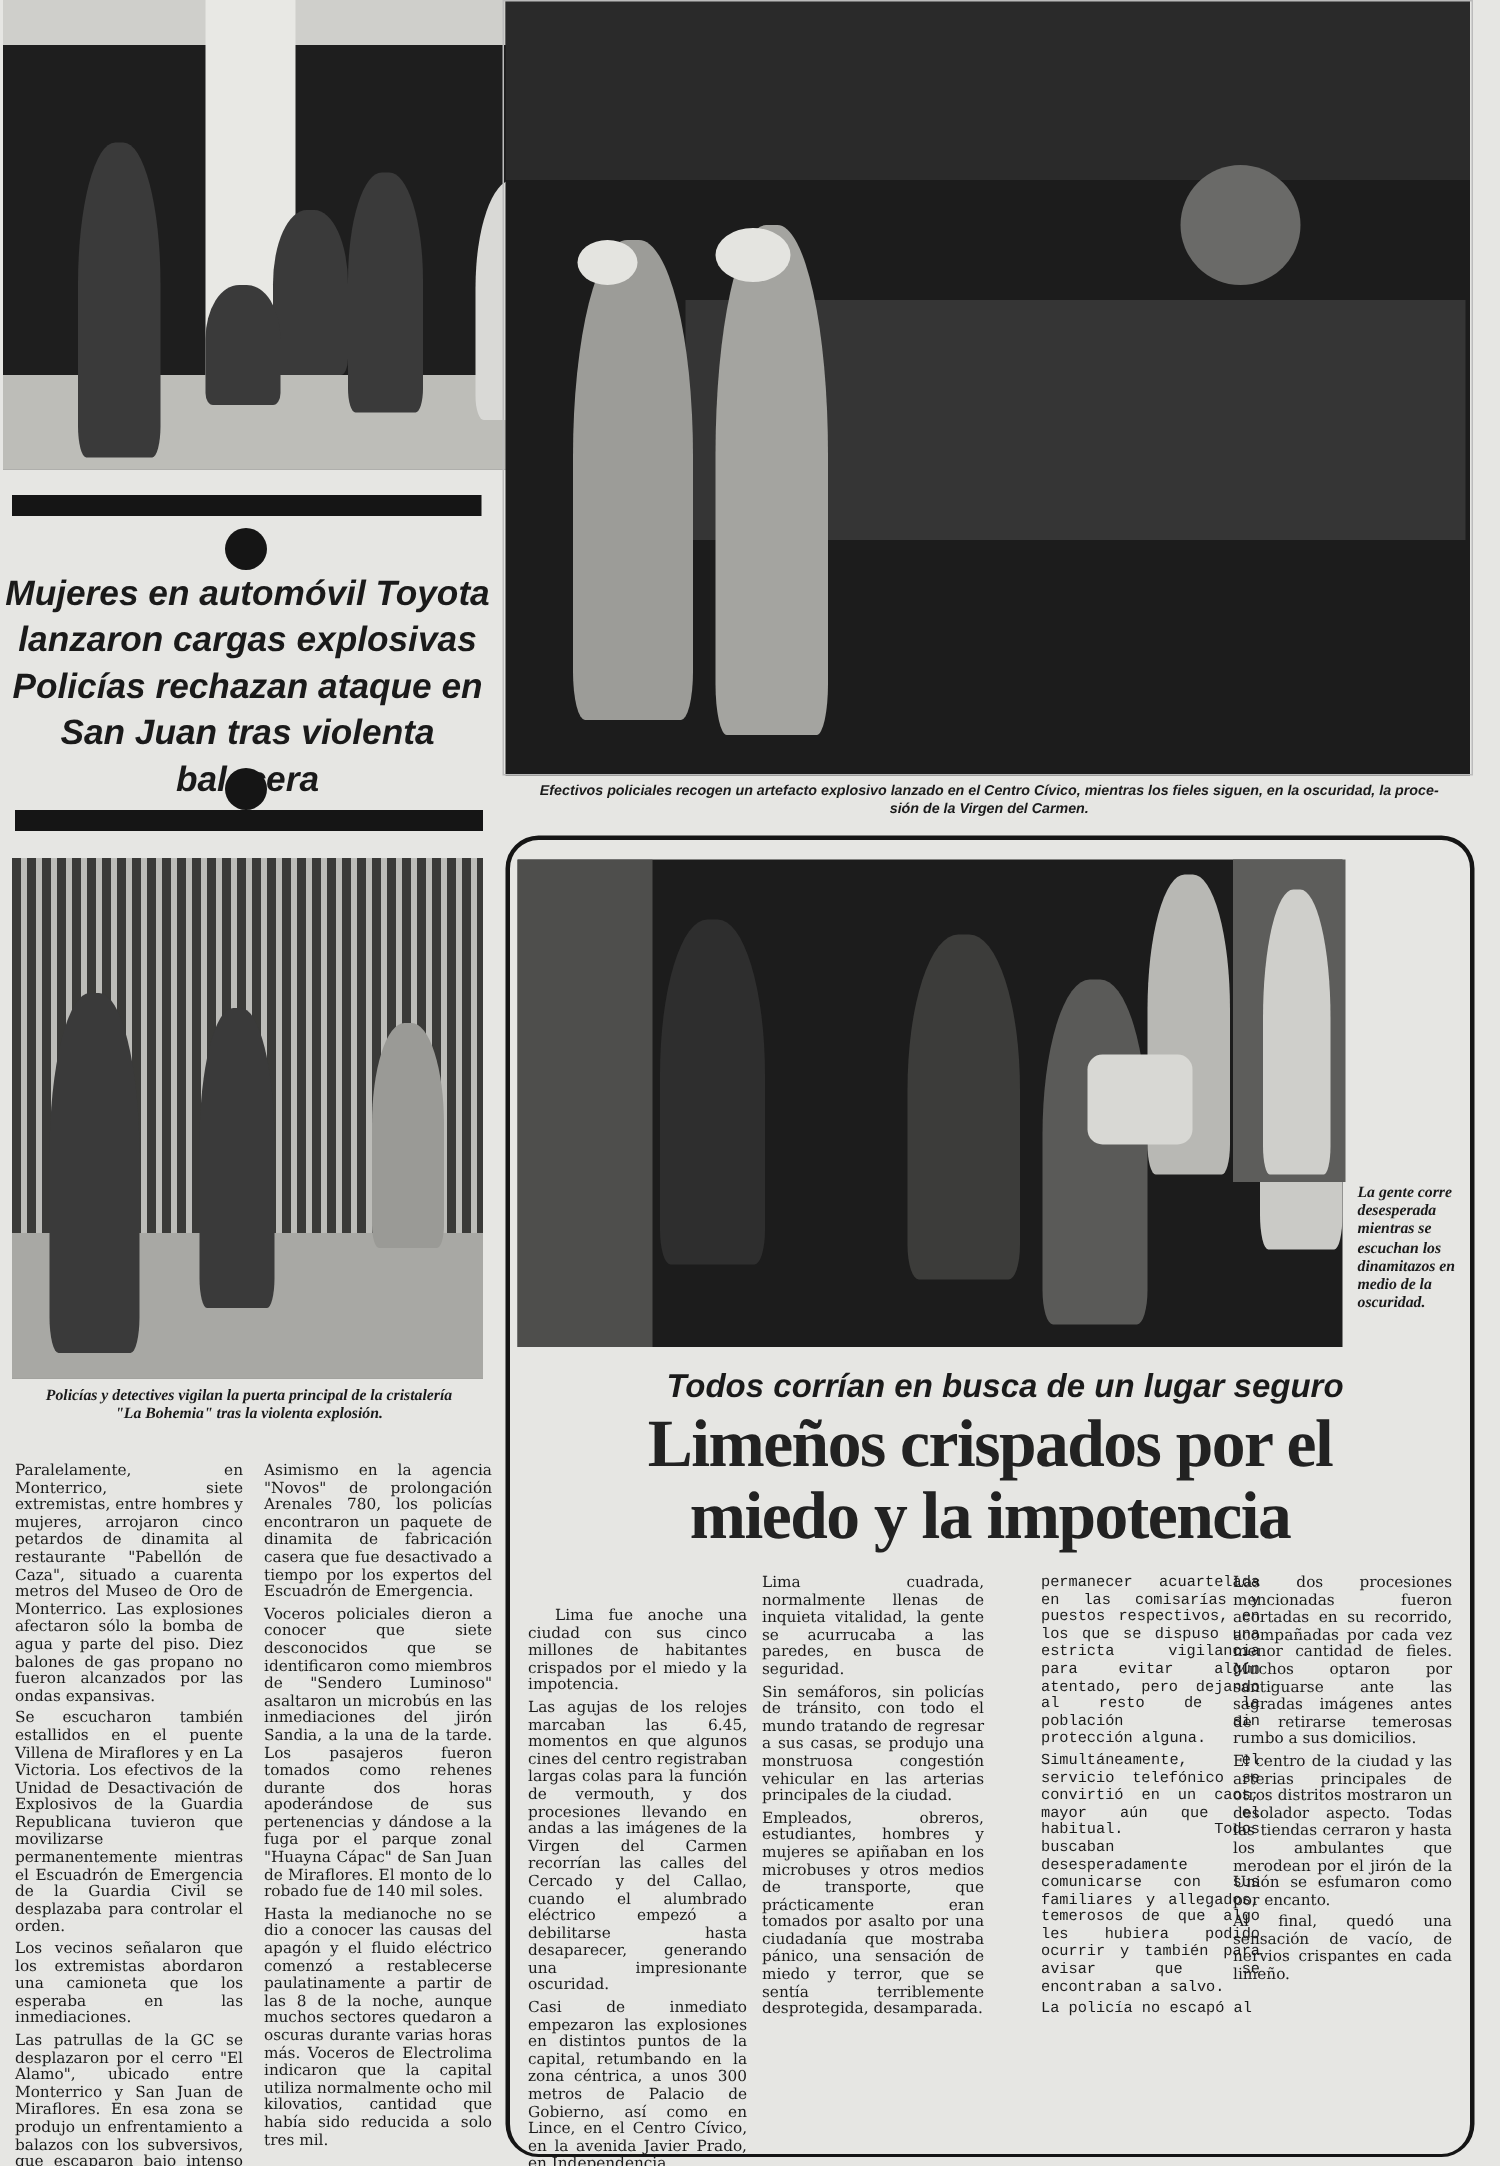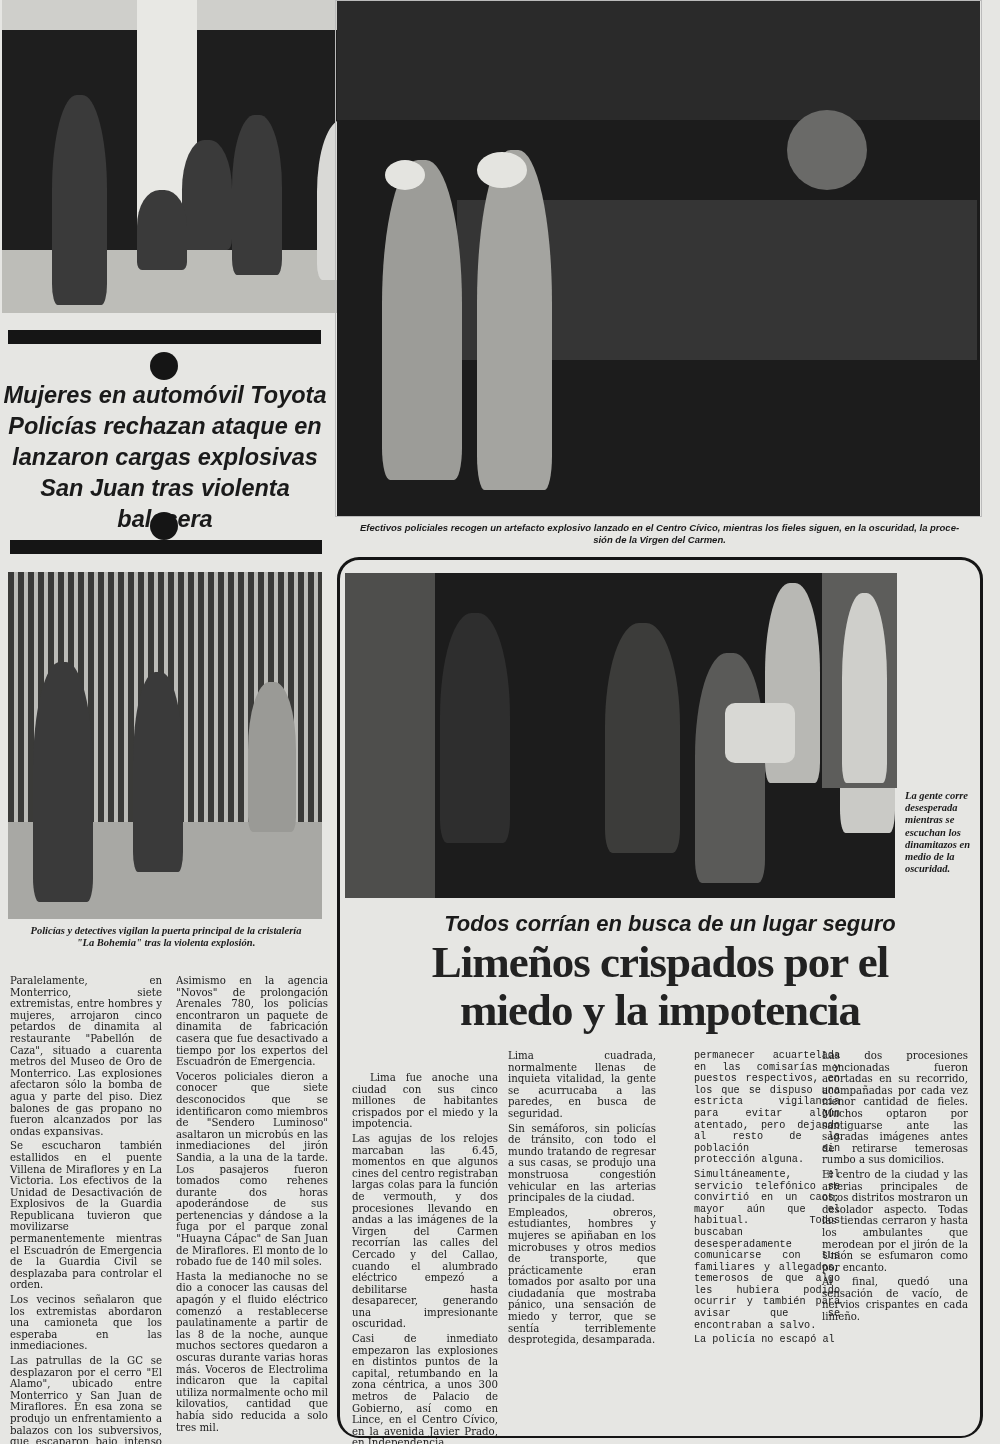--- a/index.html
+++ b/index.html
@@ -50,22 +50,22 @@
 
 <div class="caption" style="left:337px;top:522px;width:645px;text-align:center;">
   <div>Efectivos policiales recogen un artefacto explosivo lanzado en el Centro Cívico, mientras los fieles siguen, en la oscuridad, la proce-</div>
   <div>sión de la Virgen del Carmen.</div>
 </div>
 
 <div class="bar" style="left:8px;top:330px;width:313px;height:14px;"></div>
 <div class="dot" style="left:150px;top:352px;"></div>
 <div class="headline-it" style="left:0;top:380px;width:330px;font-size:23.5px;line-height:31px;">
   <div>Mujeres en automóvil Toyota</div>
+  <div>lanzaron cargas explosivas</div>
   <div>Policías rechazan ataque en</div>
-  <div>lanzaron cargas explosivas</div>
   <div>San Juan tras violenta balacera</div>
 </div>
 <div class="dot" style="left:150px;top:512px;"></div>
 <div class="bar" style="left:10px;top:540px;width:312px;height:14px;"></div>
 
 <div class="photo" style="left:8px;top:572px;width:314px;height:347px;background:#5a5a58;">
   <div class="abs" style="left:0;top:0;width:314px;height:250px;background:repeating-linear-gradient(90deg,#3a3a38 0 6px,#bcbcb8 6px 10px);"></div>
   <div class="abs" style="left:0;top:250px;width:314px;height:97px;background:#a8a8a4;"></div>
   <div class="fig fig-dark" style="left:25px;top:90px;width:60px;height:240px;"></div>
   <div class="fig fig-dark" style="left:125px;top:100px;width:50px;height:200px;"></div>

